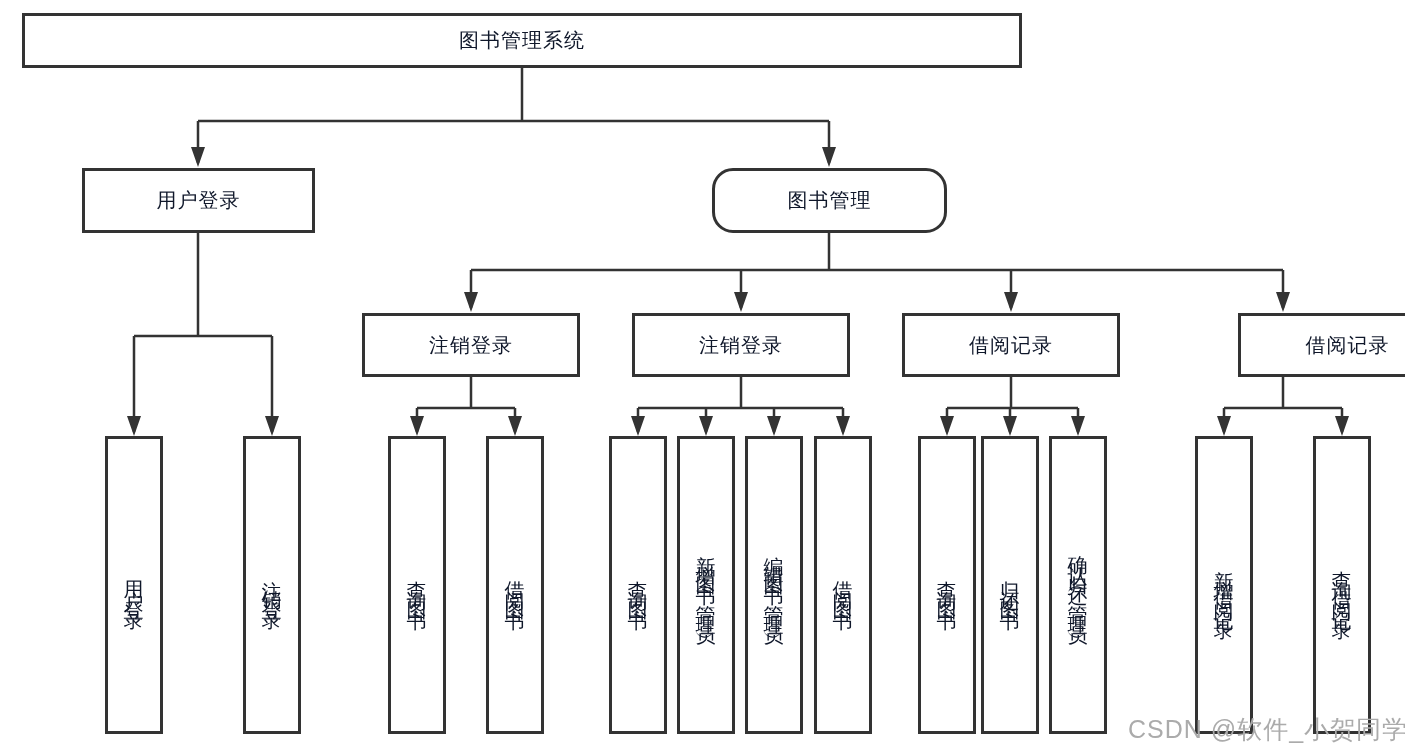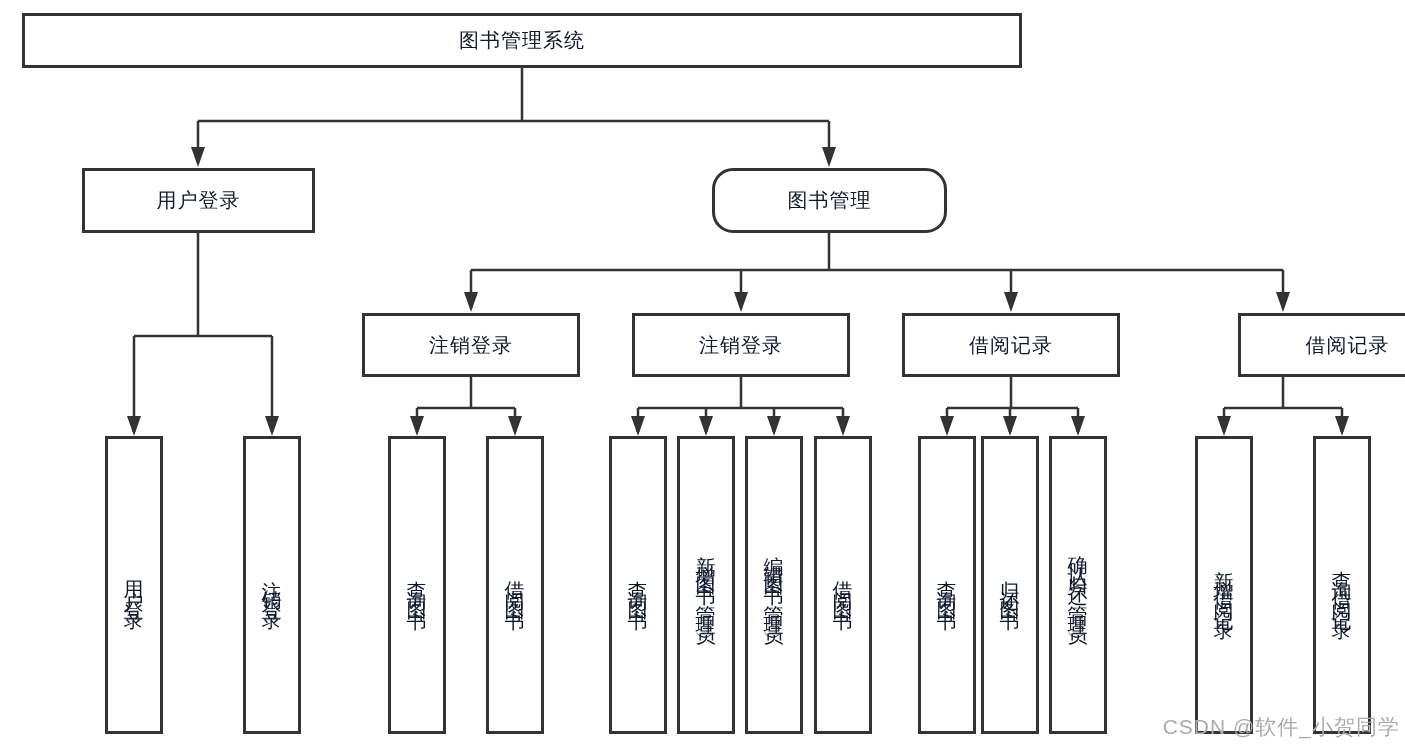--- a/index.html
+++ b/index.html
@@ -44,21 +44,21 @@
   .root-box   { left: 22px;  top: 13px;  width: 1000px; height: 55px; }
   .lvl2       { top: 168px; height: 65px; }
   .lvl3       { top: 313px; height: 64px; width: 218px; }
   .leaf       { top: 436px; height: 298px; width: 58px; }
   .watermark {
     position: absolute;
     left: 1128px;
     top: 713px;
     width: 272px;
     text-align: right;
-    font-size: 21px;
+    font-size: 25px;
     color: #ababab;
     letter-spacing: 1px;
     z-index: 5;
     white-space: nowrap;
   }
 </style>
 </head>
 <body>
 
 <div class="canvas">

